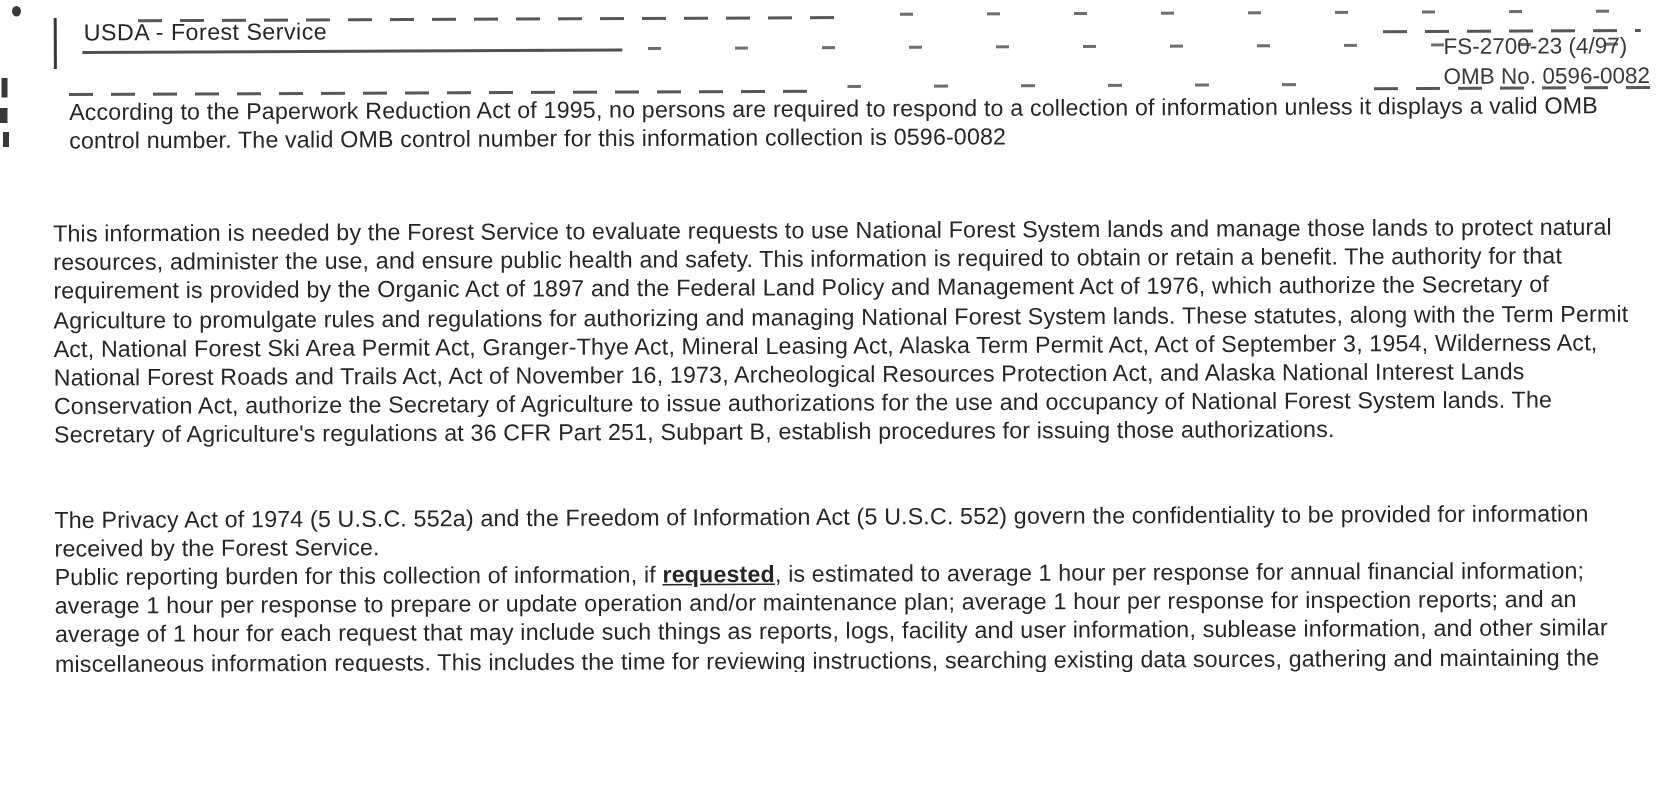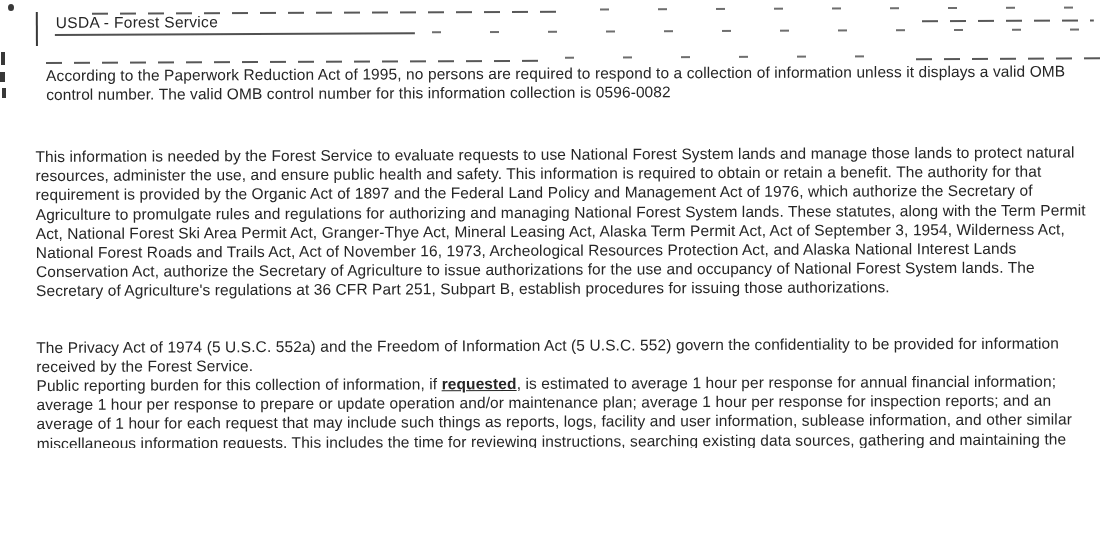--- a/index.html
+++ b/index.html
@@ -85,20 +85,22 @@
     <div class="artifact dashline-sparse" style="left:432px; top:33px; width:660px;"></div>
     <div class="artifact dashline" style="left:46px; top:62px; width:500px;"></div>
     <div class="artifact dashline-sparse" style="left:565px; top:59px; width:340px;"></div>
     <div class="artifact dashline" style="left:922px; top:24px; width:172px;"></div>
     <div class="artifact dashline" style="left:916px; top:62px; width:184px;"></div>
     <div class="artifact speck" style="left:36px; top:12px; width:2px; height:34px;"></div>
 
     <div class="agency-title">USDA - Forest Service</div>
 
     <div class="form-ids">
+      <div>FS-2700-23 (4/97)</div>
+      <div>OMB No. 0596-0082</div>
     </div>
 
     <div class="para para-omb-notice">According to the Paperwork Reduction Act of 1995, no persons are required to respond to a collection of information unless it displays a valid OMB control number.  The valid OMB control number for this information collection is 0596-0082</div>
 
     <div class="para para-authority">This information is needed by the Forest Service to evaluate requests to use National Forest System lands and manage those lands to protect natural resources, administer the use, and ensure public health and safety.  This information is required to obtain or retain a benefit.  The authority for that requirement is provided by the Organic Act of 1897 and the Federal Land Policy and Management Act of 1976, which authorize the Secretary of Agriculture to promulgate rules and regulations for authorizing and managing National Forest System lands.  These statutes, along with the Term Permit Act, National Forest Ski Area Permit Act, Granger-Thye Act, Mineral Leasing Act, Alaska Term Permit Act, Act of September 3, 1954, Wilderness Act, National Forest Roads and Trails Act, Act of November 16, 1973, Archeological Resources Protection Act, and Alaska National Interest Lands Conservation Act, authorize the Secretary of Agriculture to issue authorizations for the use and occupancy of National Forest System lands.  The Secretary of Agriculture's regulations at 36 CFR Part 251, Subpart B, establish procedures for issuing those authorizations.</div>
 
     <div class="para para-privacy">The Privacy Act of 1974 (5 U.S.C. 552a) and the Freedom of Information Act (5 U.S.C. 552) govern the confidentiality to be provided for information received by the Forest Service.</div>
 
     <div class="para para-burden"><span>Public reporting burden for this collection of information, if </span><span class="underlined-word">requested</span><span>, is estimated to average 1 hour per response for annual financial information; average 1 hour per response to prepare or update operation and/or maintenance plan; average 1 hour per response for inspection reports; and an average of 1 hour for each request that may include such things as reports, logs, facility and user information, sublease information, and other similar miscellaneous information requests.  This includes the time for reviewing instructions, searching existing data sources, gathering and maintaining the data needed, and completing and reviewing the collection of information.  OMB # 0596-0082</span></div>
 

